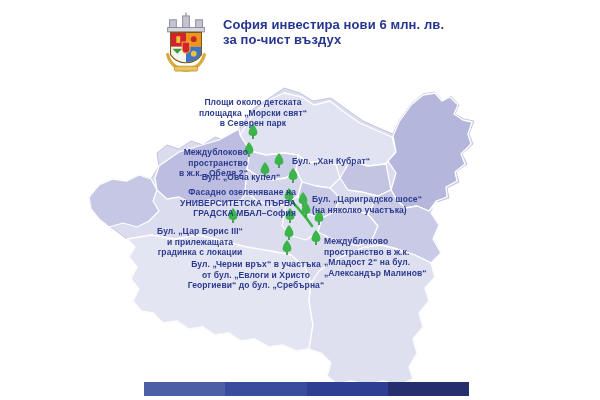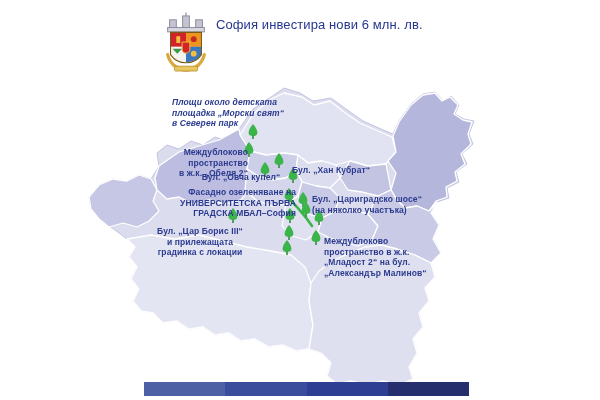--- a/index.html
+++ b/index.html
@@ -2,21 +2,21 @@
 <html style="--title: #26368f; --tree: #3bb44a; --road: #3bb44a;"><head>
 <meta charset="utf-8">
 <style>
   html,body{margin:0;padding:0;}
   body{font-family:"Liberation Sans", sans-serif; background:#ffffff;}
   .canvas{position:relative;width:600px;height:400px;background:#ffffff;overflow:hidden;}
 
   
   .header{position:absolute;left:157px;top:12px;display:flex;align-items:flex-start;}
   .logo{width:58px;height:62px;flex:0 0 auto;}
-  .title{margin-left:1px;margin-top:5px;color:var(--title,#26368f);font-weight:normal;
+  .title{margin-left:8px;margin-top:5px;color:var(--title,#26368f);font-weight:bold;
          font-size:13px;line-height:15px;letter-spacing:.1px;}
   .title span{display:block;}
 
   
   .map-svg{position:absolute;left:0;top:0;width:600px;height:400px;}
   .district{stroke:#ffffff;stroke-width:1.3;stroke-linejoin:round;}
   .outline{fill:#dbdcee;stroke:#b9badb;stroke-width:.8;stroke-linejoin:round;}
   .road{stroke:var(--road,#3bb44a);stroke-width:2.6;stroke-linecap:round;fill:none;}
   .tree-crown{fill:var(--tree,#3bb44a);}
   .tree-trunk{fill:#2f8f3c;}
@@ -74,40 +74,43 @@
         <use href="#tree" x="313.5" y="210" width="11" height="15"></use>
         <use href="#tree" x="227.5" y="208" width="11" height="15"></use>
         <use href="#tree" x="284.5" y="208" width="11" height="15"></use>
         <use href="#tree" x="283.5" y="225" width="11" height="15"></use>
         <use href="#tree" x="281.5" y="240" width="11" height="15"></use>
         <use href="#tree" x="310.5" y="230" width="11" height="15"></use>
       </g>
   </svg>
 
   <div class="labels-layer" id="labels-layer">
-      <div class="map-label" style="left: 172px; top: 97px; width: 162px;  font-style: italic;">Площи около детската
+      <div class="map-label" style="left: 172px; top: 97px; width: 162px; text-align: center;">Площи около детската
 площадка „Морски свят“
 в Северен парк</div>
       <div class="map-label" style="left: 155px; top: 147px; width: 93px; text-align: right;">Междублоково
 пространство
 в ж.к. „Обеля 2“</div>
       <div class="map-label" style="left: 192px; top: 172px; width: 98px; text-align: center;">Бул. „Овча купел“</div>
-      <div class="map-label" style="left: 292px; top: 156px; width: 95px; text-align: left; margin-top: 9px;">Бул. „Хан Кубрат“</div>
+      <div class="map-label" style="left: 292px; top: 156px; width: 95px; text-align: left;">Бул. „Хан Кубрат“</div>
       <div class="map-label" style="left: 133px; top: 187px; width: 163px; text-align: right;">Фасадно озеленяване на
 УНИВЕРСИТЕТСКА ПЪРВА
 ГРАДСКА МБАЛ–София</div>
       <div class="map-label" style="left: 312px; top: 194px; width: 140px; text-align: left;">Бул. „Цариградско шосе“
 (на няколко участъка)</div>
       <div class="map-label" style="left: 120px; top: 226px; width: 160px; text-align: center;">Бул. „Цар Борис III“
 и прилежащата
 градинка с локации</div>
       <div class="map-label" style="left: 324px; top: 236px; width: 132px; text-align: left;">Междублоково
 пространство в ж.к.
 „Младост 2“ на бул.
 „Александър Малинов“</div>
+      <div class="map-label" style="left: 164px; top: 259px; width: 184px; text-align: center;">Бул. „Черни връх“ в участъка
+от бул. „Евлоги и Христо
+Георгиеви“ до бул. „Сребърна“</div>
     </div>
 
   <div class="header">
     <svg class="logo" viewBox="0 0 60 64">
 
       <g>
         <rect x="13" y="8" width="7" height="9" fill="#c3c4cf" stroke="#8b8c9e" stroke-width="1"></rect>
         <rect x="26.5" y="4" width="7" height="13" fill="#c3c4cf" stroke="#8b8c9e" stroke-width="1"></rect>
         <rect x="40" y="8" width="7" height="9" fill="#c3c4cf" stroke="#8b8c9e" stroke-width="1"></rect>
         <rect x="11" y="16" width="38" height="4.5" fill="#d6d7df" stroke="#8b8c9e" stroke-width="1"></rect>
@@ -127,20 +130,21 @@
         <path d="M26,31 L34,31 34,39 C34,41 32,42.5 30,42.5 C28,42.5 26,41 26,39 Z" fill="#d2232a" stroke="#f2c040" stroke-width="1"></path>
       </g>
 
       <g>
         <path d="M11,44 C14,56 24,60 30,60 C36,60 46,56 49,44" fill="none" stroke="#d8a93c" stroke-width="3.4" stroke-linecap="round"></path>
         <rect x="18" y="56" width="24" height="5" rx="1.5" fill="#e9c75f" stroke="#b3872a" stroke-width="0.8"></rect>
       </g>
     </svg>
     <div class="title">
       <span>София инвестира нови 6 млн. лв.</span>
+      <span>за по-чист въздух</span>
     </div>
   </div>
 
   <div class="footer-bar" id="footer-bar">
       <div class="bar-seg" style="background: rgb(77, 96, 166);"></div>
       <div class="bar-seg" style="background: rgb(58, 76, 156);"></div>
       <div class="bar-seg" style="background: rgb(46, 62, 146);"></div>
       <div class="bar-seg" style="background: rgb(37, 47, 110);"></div>
     </div>
 

